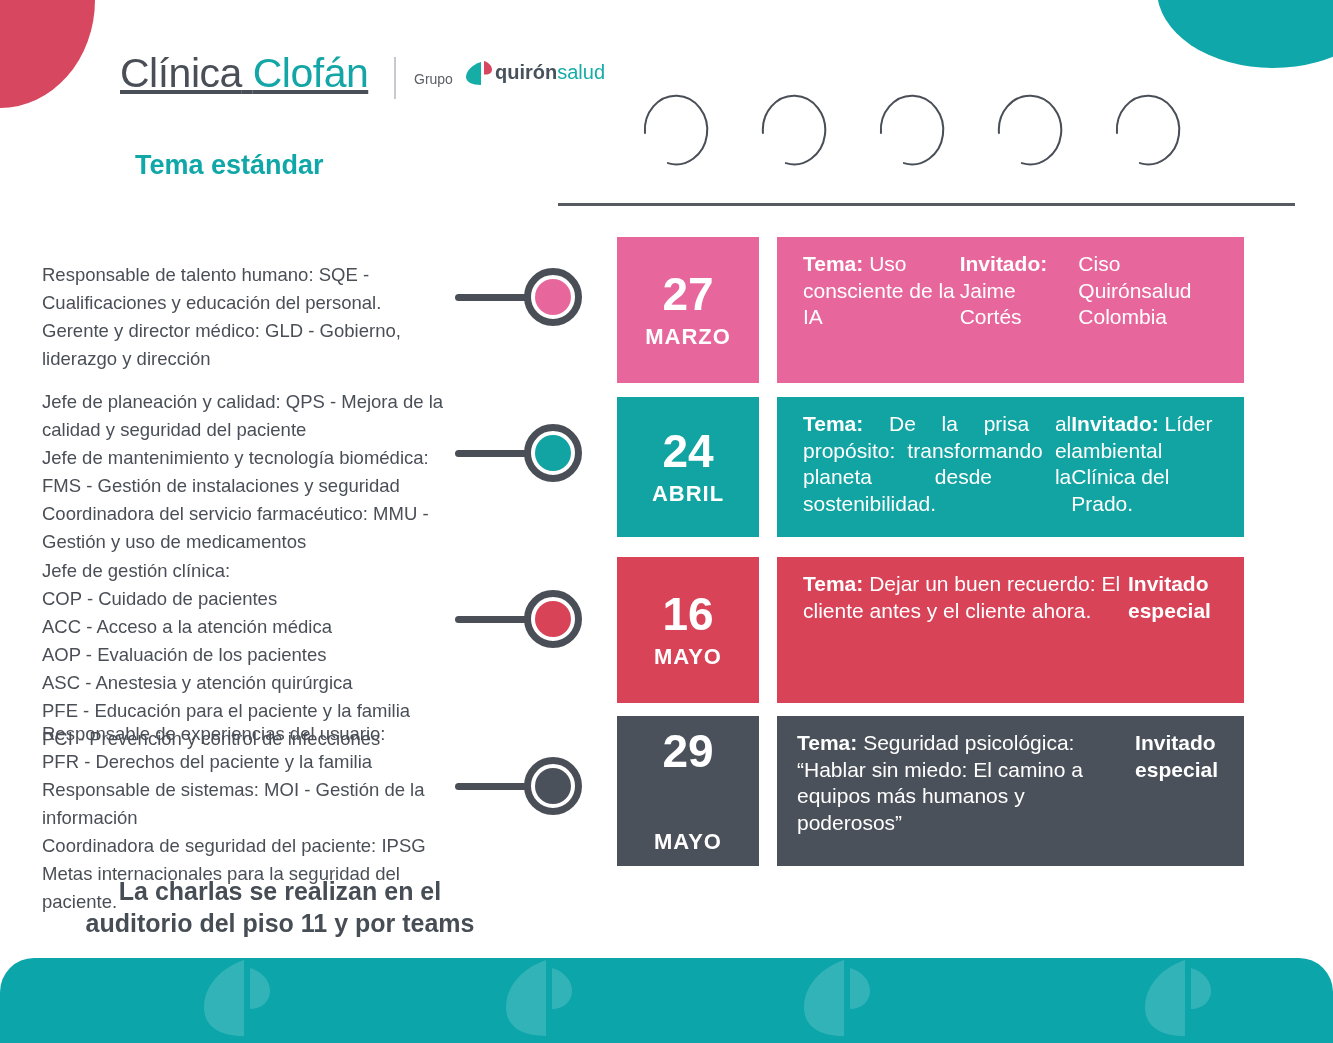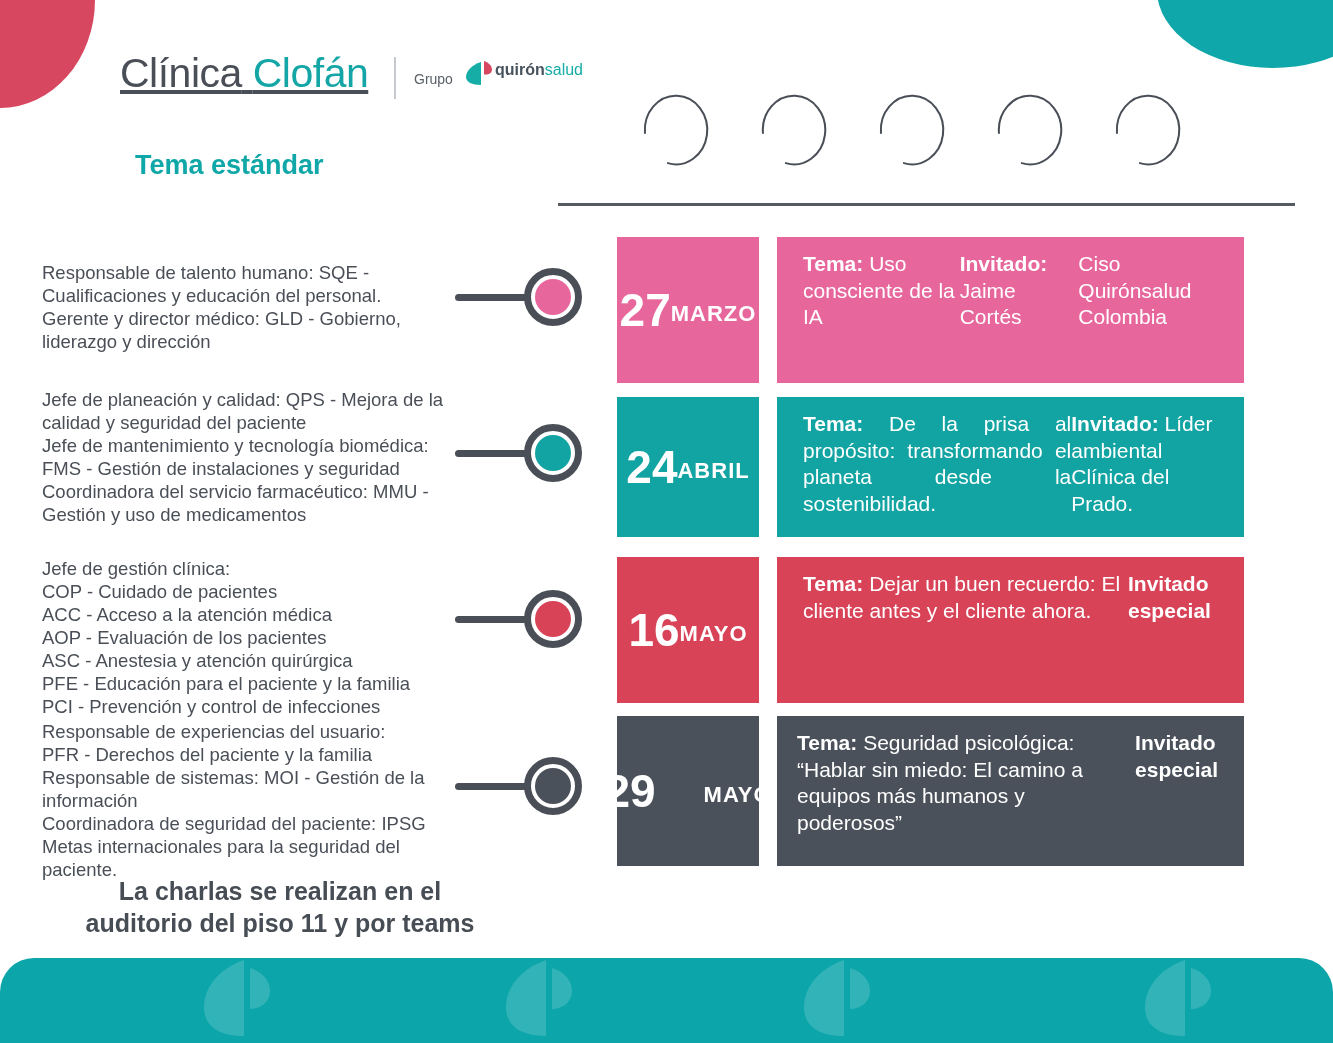--- a/index.html
+++ b/index.html
@@ -15,47 +15,47 @@
   .corner-teal{
     position:absolute;left:1157px;top:-88px;width:232px;height:156px;
     border-radius:50%;background:#0FA7AA;
   }
   
   .brand{position:absolute;left:120px;top:50px;font-size:41px;letter-spacing:-0.5px;color:#4A4F57;font-weight:500;text-decoration:underline;}
   .brand .p2{color:#14A6A6;}
   .brand-divider{position:absolute;left:394px;top:57px;width:2px;height:42px;background:#C6CACE;}
   .group-label{position:absolute;left:414px;top:71px;font-size:14px;color:#5A6067;}
   .group-logo-icon{position:absolute;left:466px;top:60px;}
-  .group-brand{position:absolute;left:495px;top:61px;font-size:16px;text-align:center;}
+  .group-brand{position:absolute;left:495px;top:61px;font-size:20px;text-align:center;}
   .group-brand .p1{font-weight:700;color:#47525C;}
   .group-brand .p2{color:#16ADA7;}
   .page-title{position:absolute;left:135px;top:150px;font-size:27px;font-weight:700;color:#0FA7A7;}
   .arc{position:absolute;top:86px;}
   .header-rule{position:absolute;left:558px;top:203px;width:737px;height:3px;background:#565B62;}
   
   .block{
-    position:absolute;left:42px;width:452px;font-size:18.5px;line-height:23px;
+    position:absolute;left:42px;width:452px;font-size:18.5px;line-height:28px;
     color:#4A4F57;white-space:pre-line;
   }
   .block-1{top:261px;}
   .block-2{top:388px;}
   .block-3{top:557px;}
   .block-4{top:720px;}
   
   .c-line{position:absolute;left:455px;width:78px;height:7px;border-radius:4px;background:#4A4F57;}
   .c-ring{
     position:absolute;left:524px;width:58px;height:58px;box-sizing:border-box;
     border:7px solid #4A4F57;border-radius:50%;background:#ffffff;
     display:flex;align-items:center;justify-content:center;
   }
   .c-dot{width:36px;height:36px;border-radius:50%;}
   
   .tile{
     position:absolute;left:617px;width:142px;
-    display:flex;flex-direction:row;align-items:center;justify-content:center;
+    display:flex;flex-direction:column;align-items:center;justify-content:center;
     color:#ffffff;
   }
   .tile .day{font-size:46px;font-weight:700;line-height:1;}
   .tile .month{font-size:22px;font-weight:700;letter-spacing:1px;margin-top:7px;}
   .card{
     position:absolute;left:777px;width:467px;box-sizing:border-box;
     display:flex;flex-direction:row;justify-content:space-between;
     padding:14px 26px;color:#ffffff;font-size:21px;line-height:26.5px;
   }
   .card p{margin:0;}

